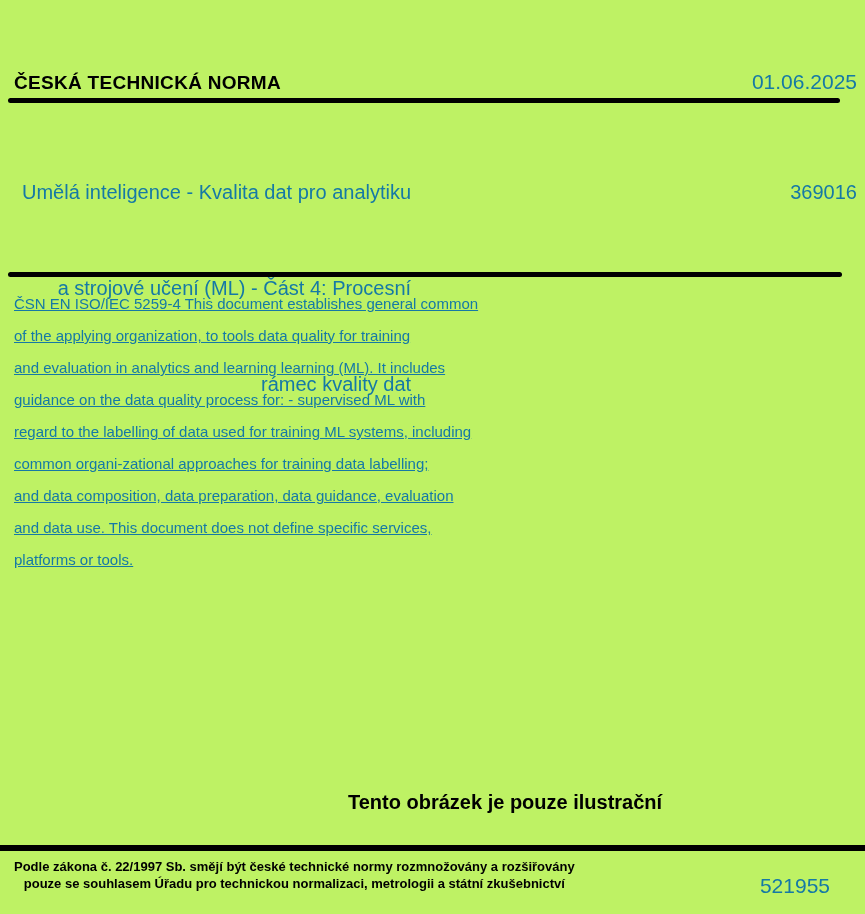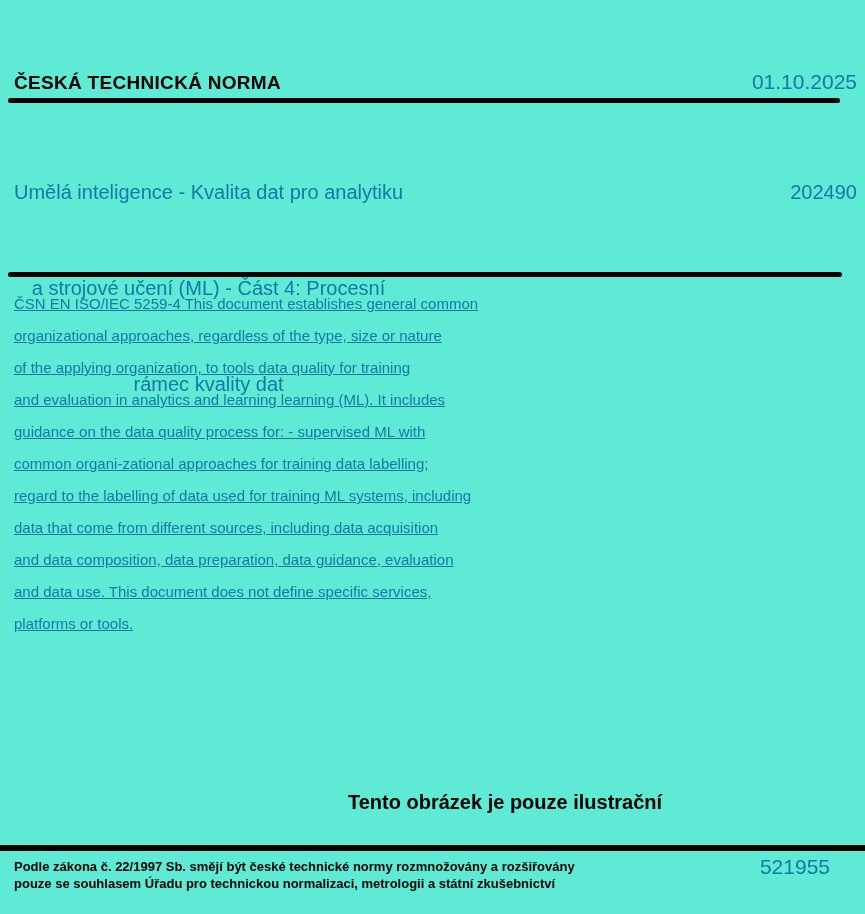--- a/index.html
+++ b/index.html
@@ -4,21 +4,21 @@
 <style>
   html, body {
     margin: 0;
     padding: 0;
     background: #ffffff;
   }
   .page {
     position: relative;
     width: 865px;
     height: 914px;
-    background: #5eead4;
+    background: #bef264;
     font-family: "Liberation Sans", "DejaVu Sans", sans-serif;
     color: #000000;
     overflow: hidden;
   }
   .accent { color: #1579A6; }
 
   
   .header-row {
     position: absolute;
     top: 70px;
@@ -53,21 +53,21 @@
   .title-block {
     position: absolute;
     top: 112px;
     left: 14px;
     right: 8px;
     display: flex;
     justify-content: space-between;
     font-size: 20px;
     line-height: 32px;
   }
-  .title-left  { text-align: center;  white-space: pre; }
+  .title-left  { text-align: right;  white-space: pre; margin-left: 8px; }
   .title-right { text-align: right; white-space: pre; }
 
   
   .abstract {
     position: absolute;
     top: 288px;
     left: 14px;
     right: 8px;
     font-size: 15px;
     line-height: 32px;
@@ -87,63 +87,61 @@
 
   
   .footer-legal {
     position: absolute;
     top: 858px;
     left: 14px;
     font-size: 13px;
     font-weight: bold;
     line-height: 17px;
   }
-  .footer-legal div { white-space: pre; }
+  .footer-legal div { white-space: pre; text-align: center; }
   .footer-number {
     position: absolute;
-    top: 855px;
+    top: 874px;
     right: 35px;
     font-size: 21px;
     white-space: nowrap;
   }
 </style>
 </head>
 <body>
 
 <div class="page">
 
   <div class="header-row">
     <span class="header-title">ČESKÁ TECHNICKÁ NORMA</span>
-    <span class="header-date accent">01.10.2025</span>
+    <span class="header-date accent">01.06.2025</span>
   </div>
 
   <div class="rule rule-header"></div>
 
   <div class="title-block">
     <div class="title-left accent">
       <div>Umělá inteligence - Kvalita dat pro analytiku</div>
       <div>a strojové učení (ML) - Část 4: Procesní</div>
       <div>rámec kvality dat</div>
     </div>
     <div class="title-right accent">
-      <div>202490</div>
+      <div>369016</div>
     </div>
   </div>
 
   <div class="rule rule-mid"></div>
 
   <div class="abstract accent">
     <div>ČSN EN ISO/IEC 5259-4 This document establishes general common</div>
-    <div>organizational approaches, regardless of the type, size or nature</div>
     <div>of the applying organization, to tools data quality for training</div>
     <div>and evaluation in analytics and learning learning (ML). It includes</div>
     <div>guidance on the data quality process for: - supervised ML with</div>
+    <div>regard to the labelling of data used for training ML systems, including</div>
     <div>common organi-zational approaches for training data labelling;</div>
-    <div>regard to the labelling of data used for training ML systems, including</div>
-    <div>data that come from different sources, including data acquisition</div>
     <div>and data composition, data preparation, data guidance, evaluation</div>
     <div>and data use. This document does not define specific services,</div>
     <div>platforms or tools.</div>
   </div>
 
   <div class="illustration-note">Tento obrázek je pouze ilustrační</div>
 
   <div class="rule rule-footer"></div>
 
   <div class="footer-legal">

